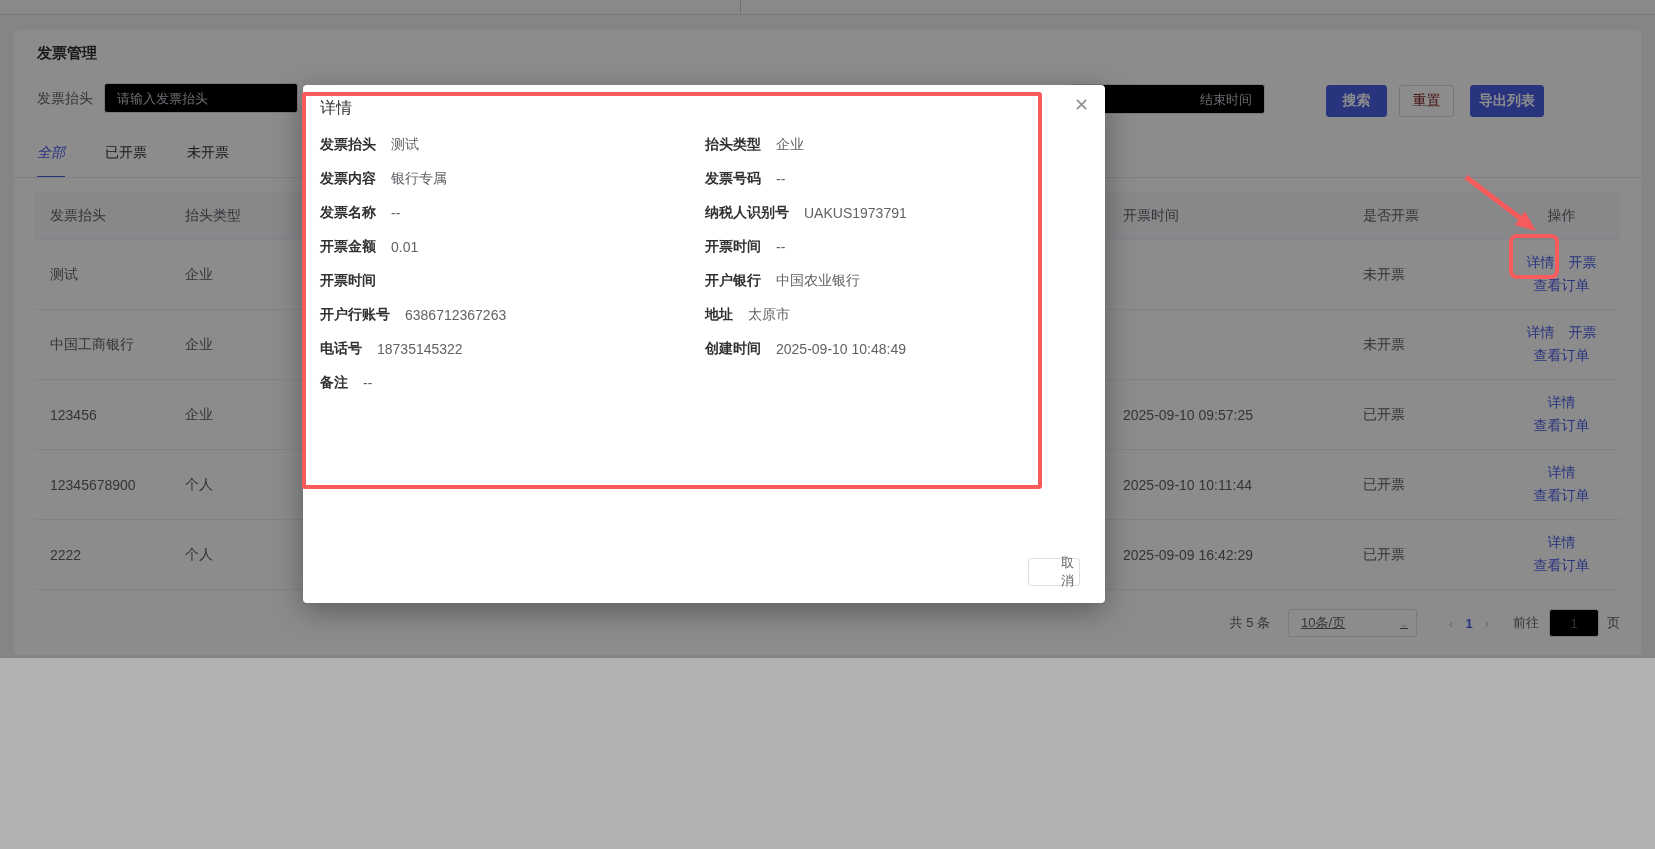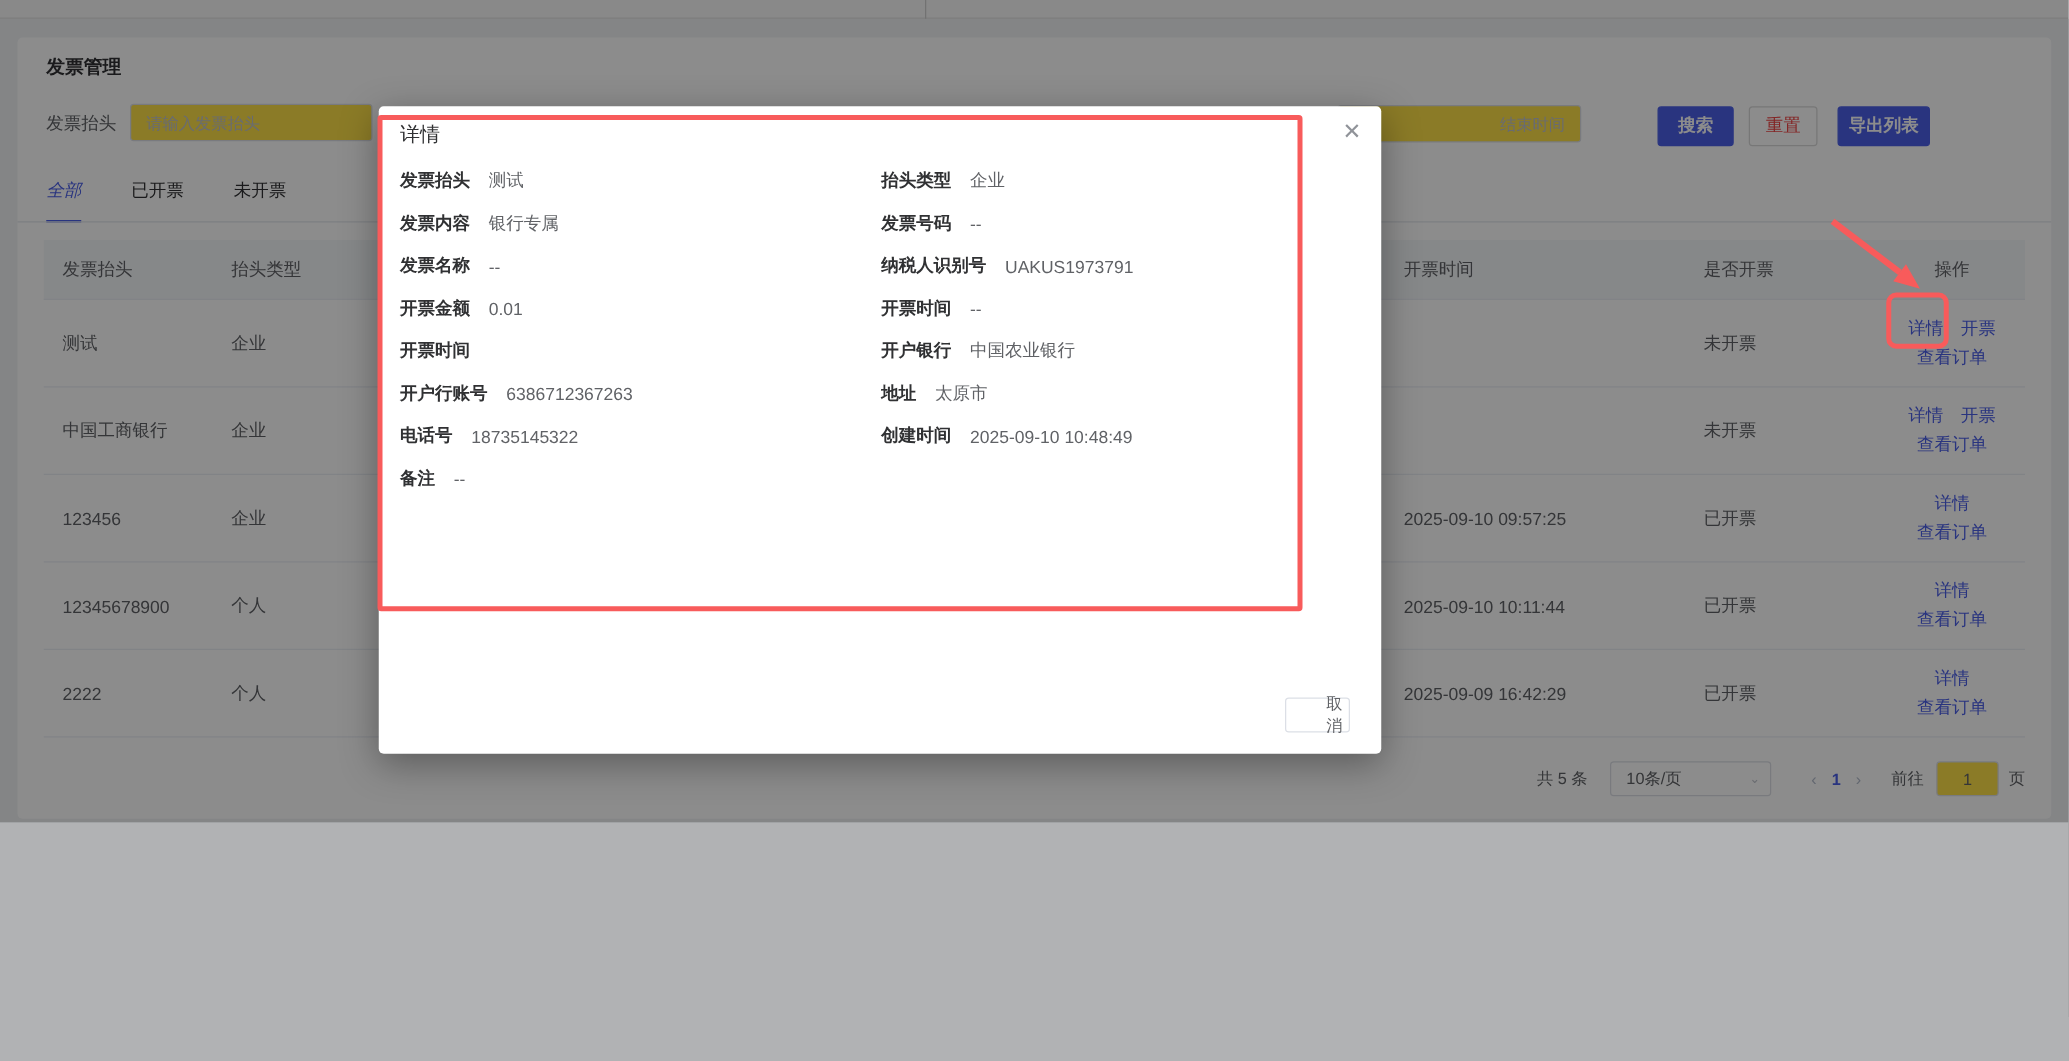--- a/index.html
+++ b/index.html
@@ -14,49 +14,49 @@
   
   .app-region { position:absolute; left:0; top:0; width:1655px; height:658px; background:#f0f2f5; overflow:hidden; }
   .topbar { position:absolute; left:0; top:0; width:100%; height:15px; background:#fafafa; border-bottom:1px solid #e1e1e1; }
   .topbar-divider { position:absolute; left:740px; top:0; width:1px; height:15px; background:#cfcfcf; }
 
   .card { position:absolute; left:14px; top:30px; width:1627px; height:625px; background:#ffffff; border-radius:4px; }
 
   .page-title { position:absolute; left:23px; top:14px; font-size:15px; font-weight:bold; color:#303133; }
 
   .search-label { position:absolute; left:23px; top:60px; font-size:14px; color:#606266; }
-  .text-input { position:absolute; height:30px; border:1px solid #dcdfe6; border-radius:3px; background:#fde047; font-size:13px; color:#606266; padding:0 12px; font-family:inherit; }
+  .text-input { position:absolute; height:30px; border:1px solid #dcdfe6; border-radius:3px; background:#000000; font-size:13px; color:#606266; padding:0 12px; font-family:inherit; }
   .text-input::placeholder { color:#c0c4cc; }
   #search-input { left:90px; top:53px; width:194px; }
   #end-time-input { left:1056px; top:54px; width:195px; text-align:right; }
 
   .btn { position:absolute; height:32px; border-radius:3px; font-size:14px; display:flex; align-items:center; justify-content:center; cursor:pointer; font-family:inherit; }
   .btn-primary { background:var(--accent); color:#fff; border:1px solid var(--accent);font-weight:bold; }
-  .btn-plain { background:#fff; color:#ef4444; border:1px solid #d9d9d9; }
+  .btn-plain { background:#fff; color:#7f1d1d; border:1px solid #d9d9d9; }
   #btn-search { left:1312px; top:55px; width:61px; }
   #btn-reset  { left:1385px; top:55px; width:55px; }
   #btn-export { left:1456px; top:55px; width:74px; }
 
   .tabs { position:absolute; left:23px; top:110px; display:flex; }
   .tab { font-size:14px; color:#303133; margin-right:40px; padding:4px 0 14px 0; cursor:pointer; }
   .tab.active { color:var(--accent); border-bottom:2px solid var(--accent);font-style:italic; }
   .tabs-divider { position:absolute; left:0; right:0; top:147px; height:1px; background:#e4e7ed; }
 
   .table { position:absolute; left:21px; top:162px; width:1585px; font-size:14px; }
   .trow { display:grid; grid-template-columns:150px 938px 240px 140px 117px; align-items:center; }
   .thead { height:48px; background:#f5f7fa; border-bottom:1px solid #ebeef5; color:#606266; font-weight:500; }
   .tbody-row { height:70px; border-bottom:1px solid #ebeef5; color:#606266; }
   .cell-first { padding-left:15px; }
   .cell-op { text-align:center; display:flex; flex-direction:column; align-items:center; gap:5px; }
   .op-line { display:flex; gap:14px; justify-content:center; }
   .link { color:var(--link); cursor:pointer; text-decoration:none; }
 
   .pagination { position:absolute; right:21px; top:578px; height:30px; display:flex; align-items:center; font-size:13px; color:#606266; }
   .pg-total { margin-right:18px; }
-  .pg-select { width:129px; height:28px; border:1px solid #dcdfe6; border-radius:3px; display:flex; align-items:center; justify-content:space-between; padding:0 8px 0 12px; cursor:pointer; margin-right:24px; background:#fff; }
+  .pg-select { width:129px; height:28px; border:1px solid #dcdfe6; border-radius:3px; display:flex; align-items:center; justify-content:space-between; padding:0 8px 0 12px; cursor:pointer; margin-right:24px; background:#fff;text-decoration:underline; }
   .pg-chevron { color:#c0c4cc; font-size:10px; }
   .pg-arrow { color:#b4bccc; font-size:13px; padding:0 8px; cursor:pointer; }
   .pg-current { color:var(--link); font-weight:bold; padding:0 4px; cursor:pointer; }
   .pg-goto-label { margin:0 10px 0 16px; }
   .pg-goto-input { position:static; width:50px; height:28px; text-align:center; margin-right:8px; }
 
   
   .overlay { position:absolute; left:0; top:0; width:1655px; height:658px; background:rgba(0,0,0,0.45); z-index:50; }
 
   

